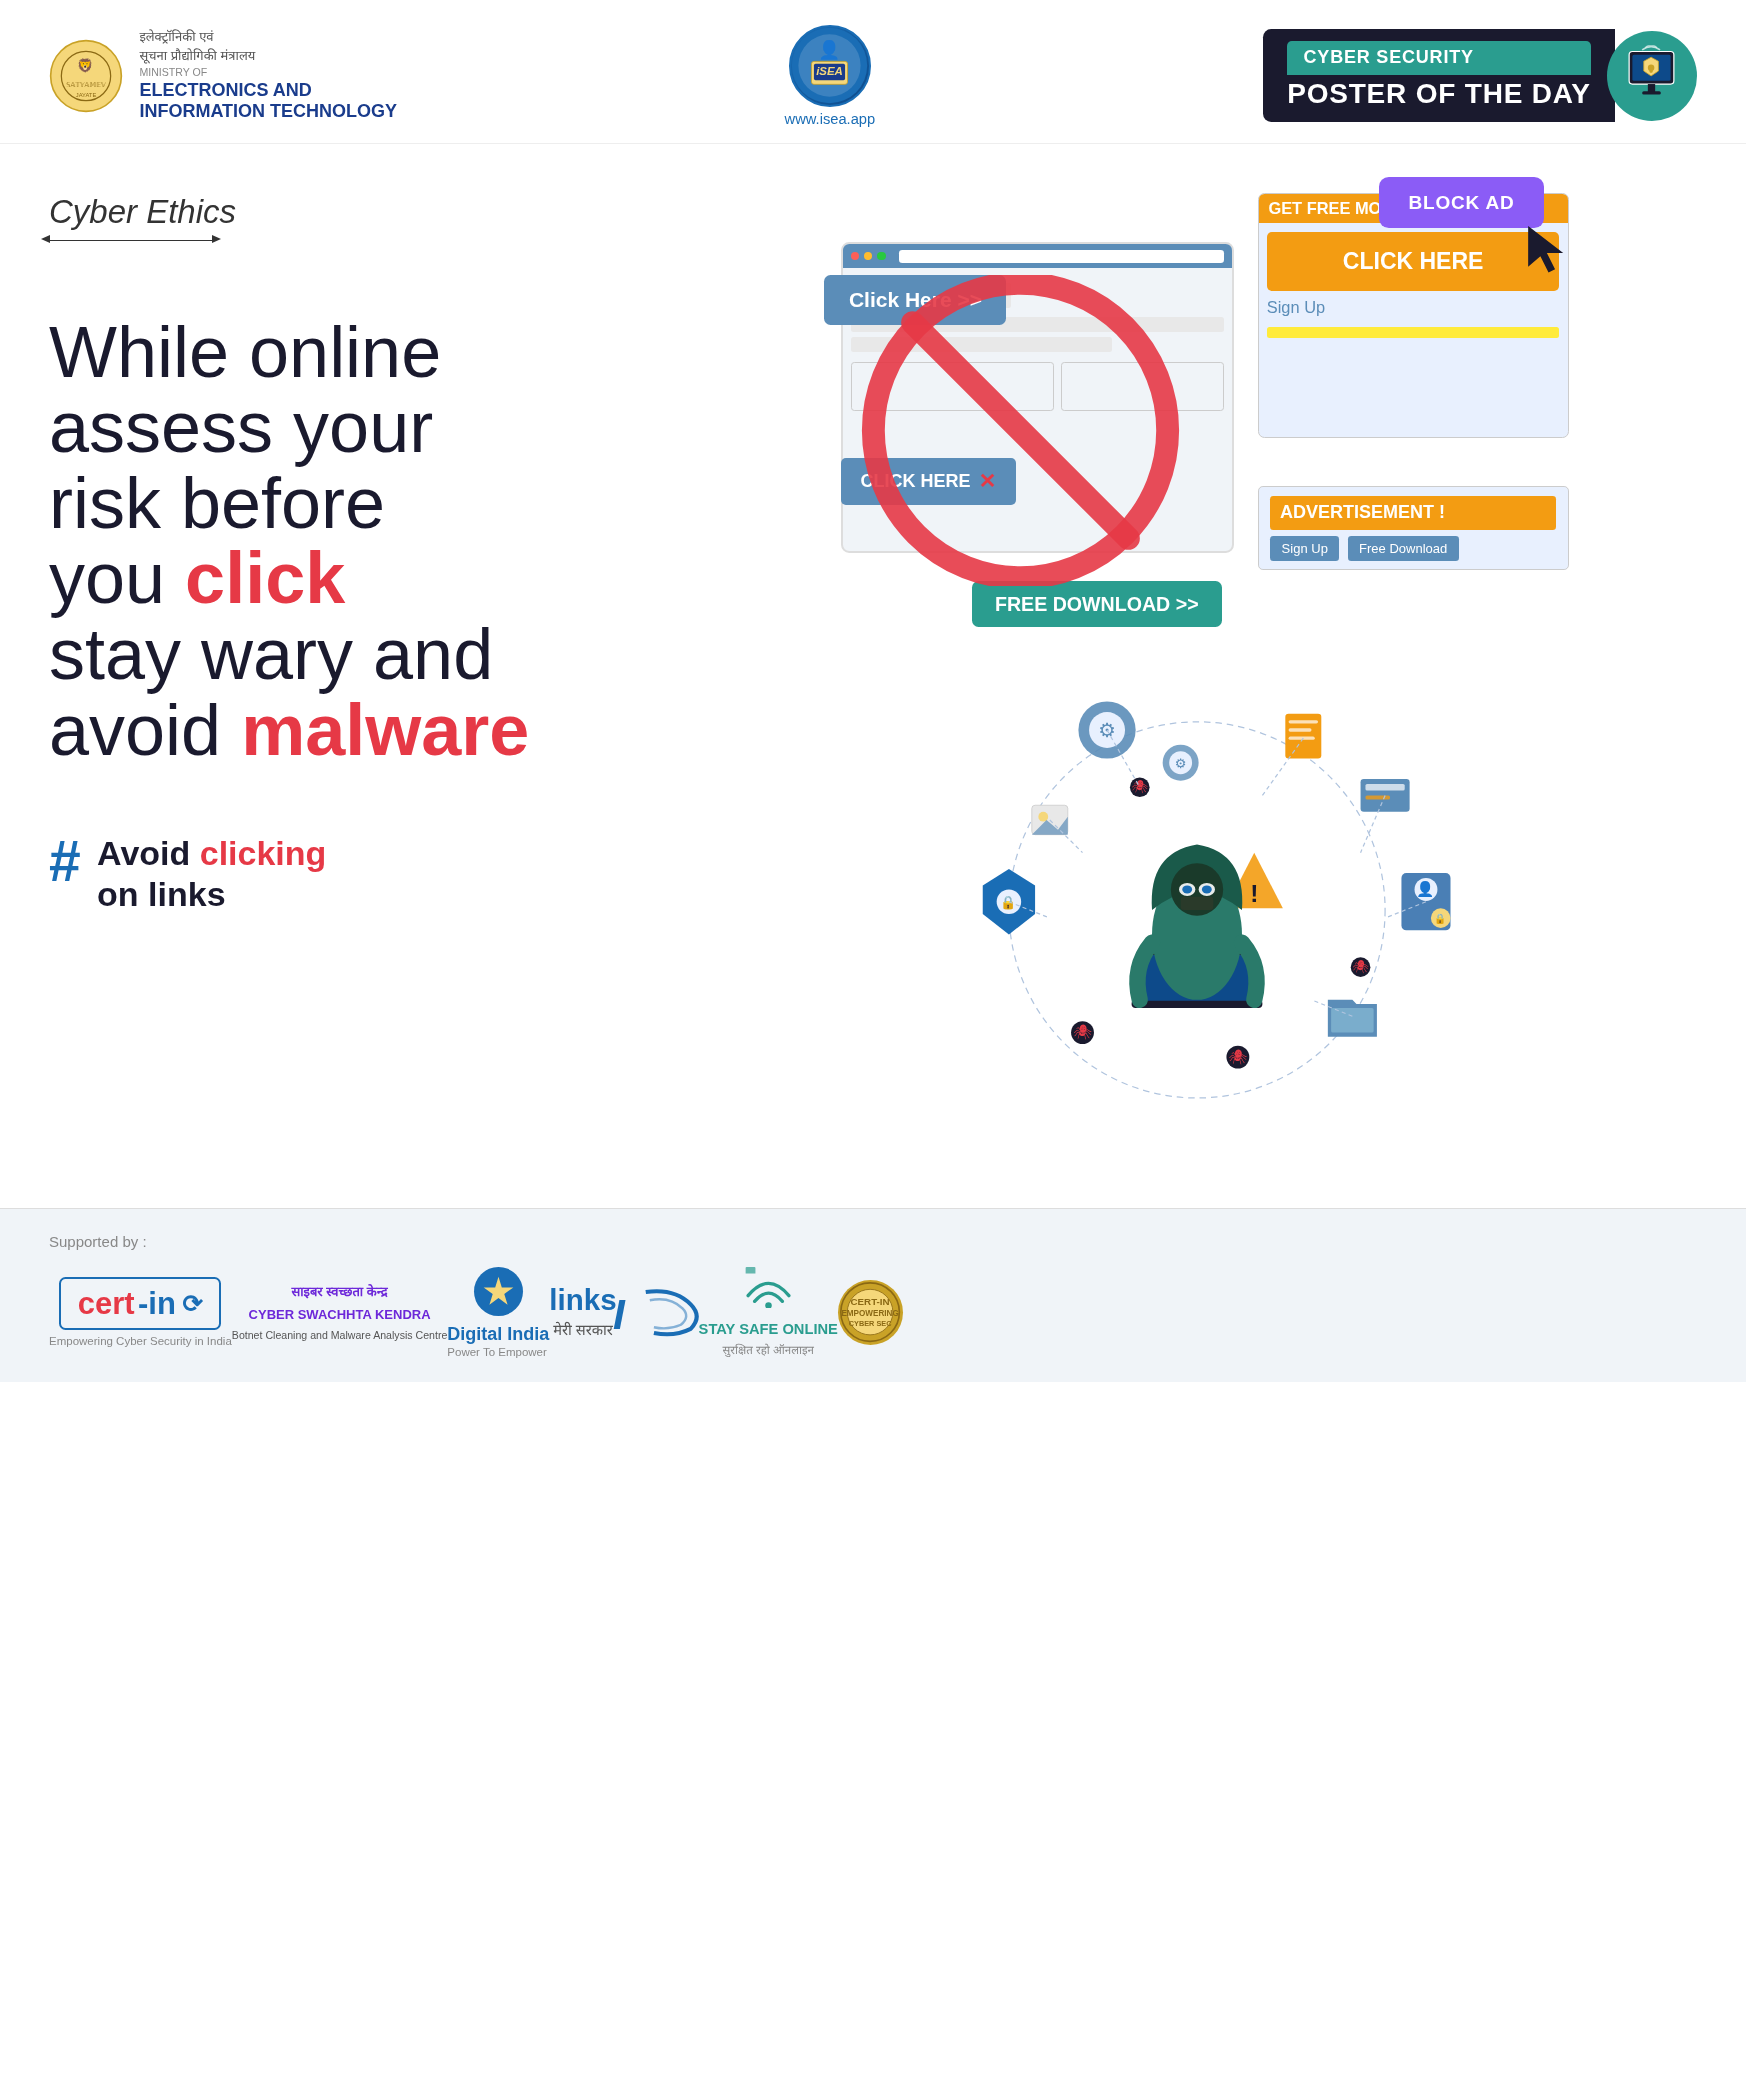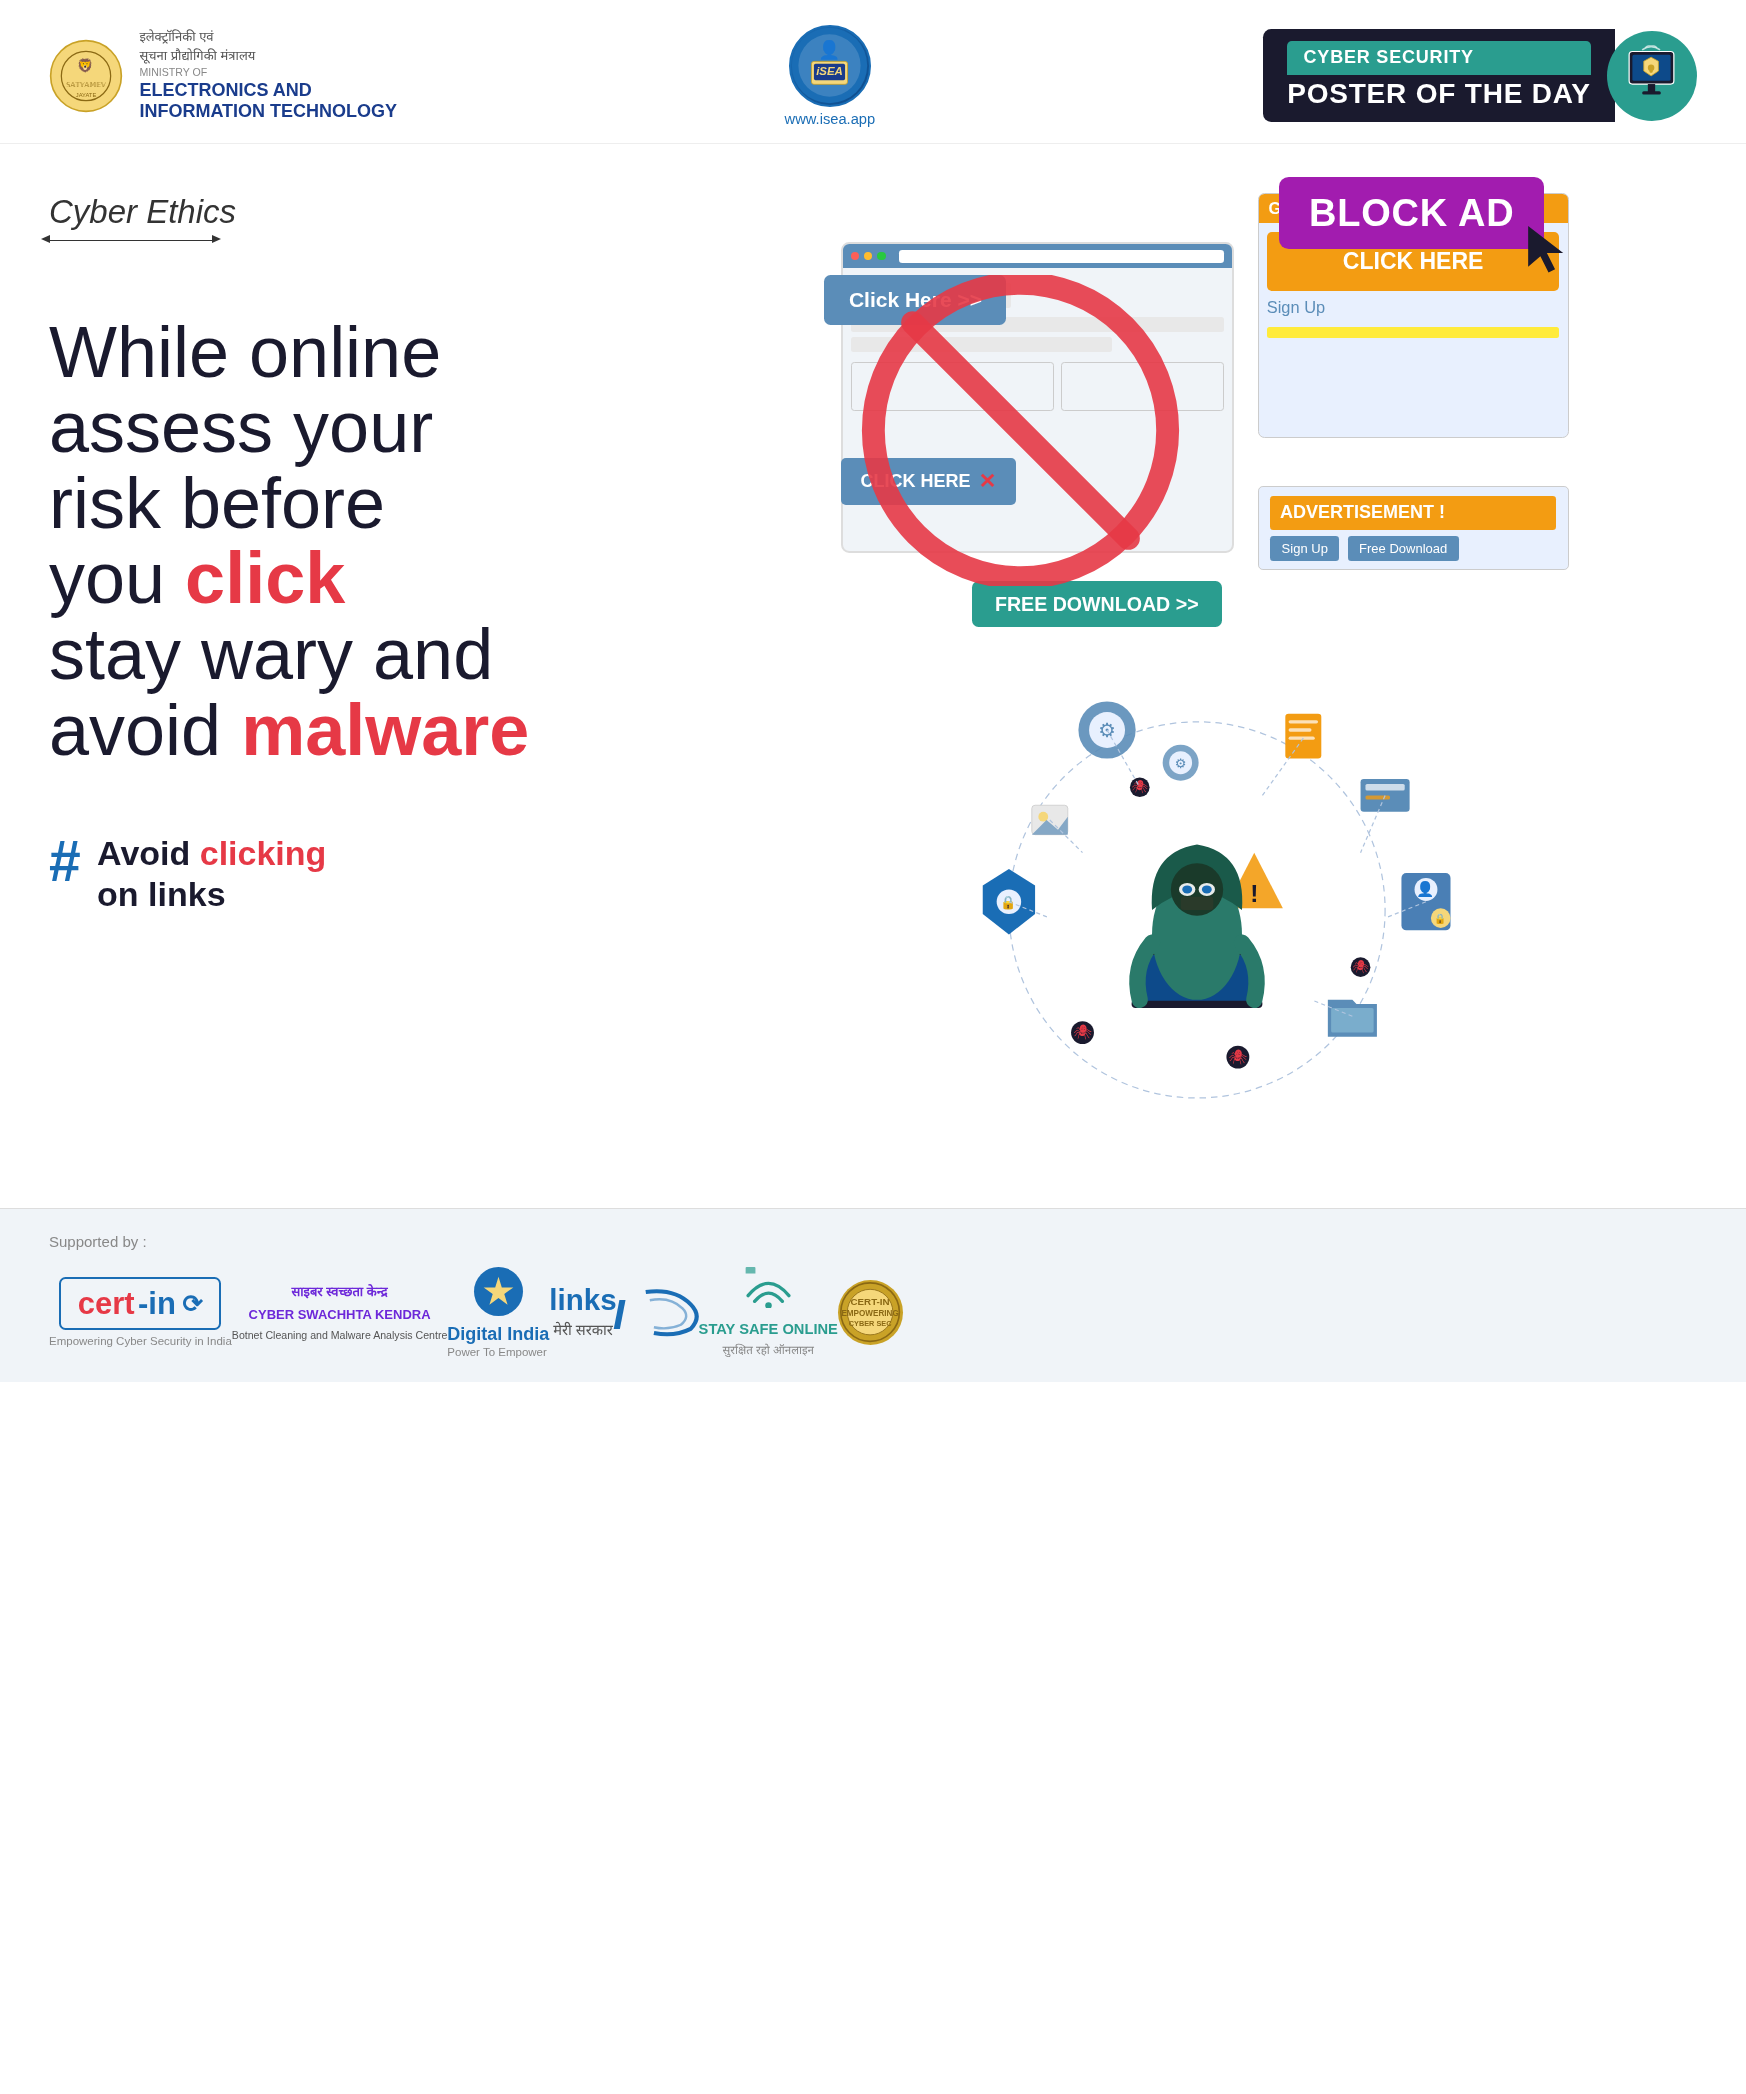--- a/index.html
+++ b/index.html
@@ -338,23 +338,23 @@
       padding: 16.4px;
       text-align: center;
       border-radius: 4.9px;
     }
 
     
     .block-ad-btn {
       position: absolute;
       top: 0px;
       right: 41px;
-      background: #a21caf;
-      color: #fff;
-      font-size: 38px;
+      background: #8b5cf6;
+      color: #fff;
+      font-size: 19px;
       font-weight: 900;
       padding: 14.7px 29.5px;
       border-radius: 9.8px;
       white-space: nowrap;
       z-index: 10;
       letter-spacing: 0.8px;
     }
 
     .cursor-icon {
       position: absolute;

